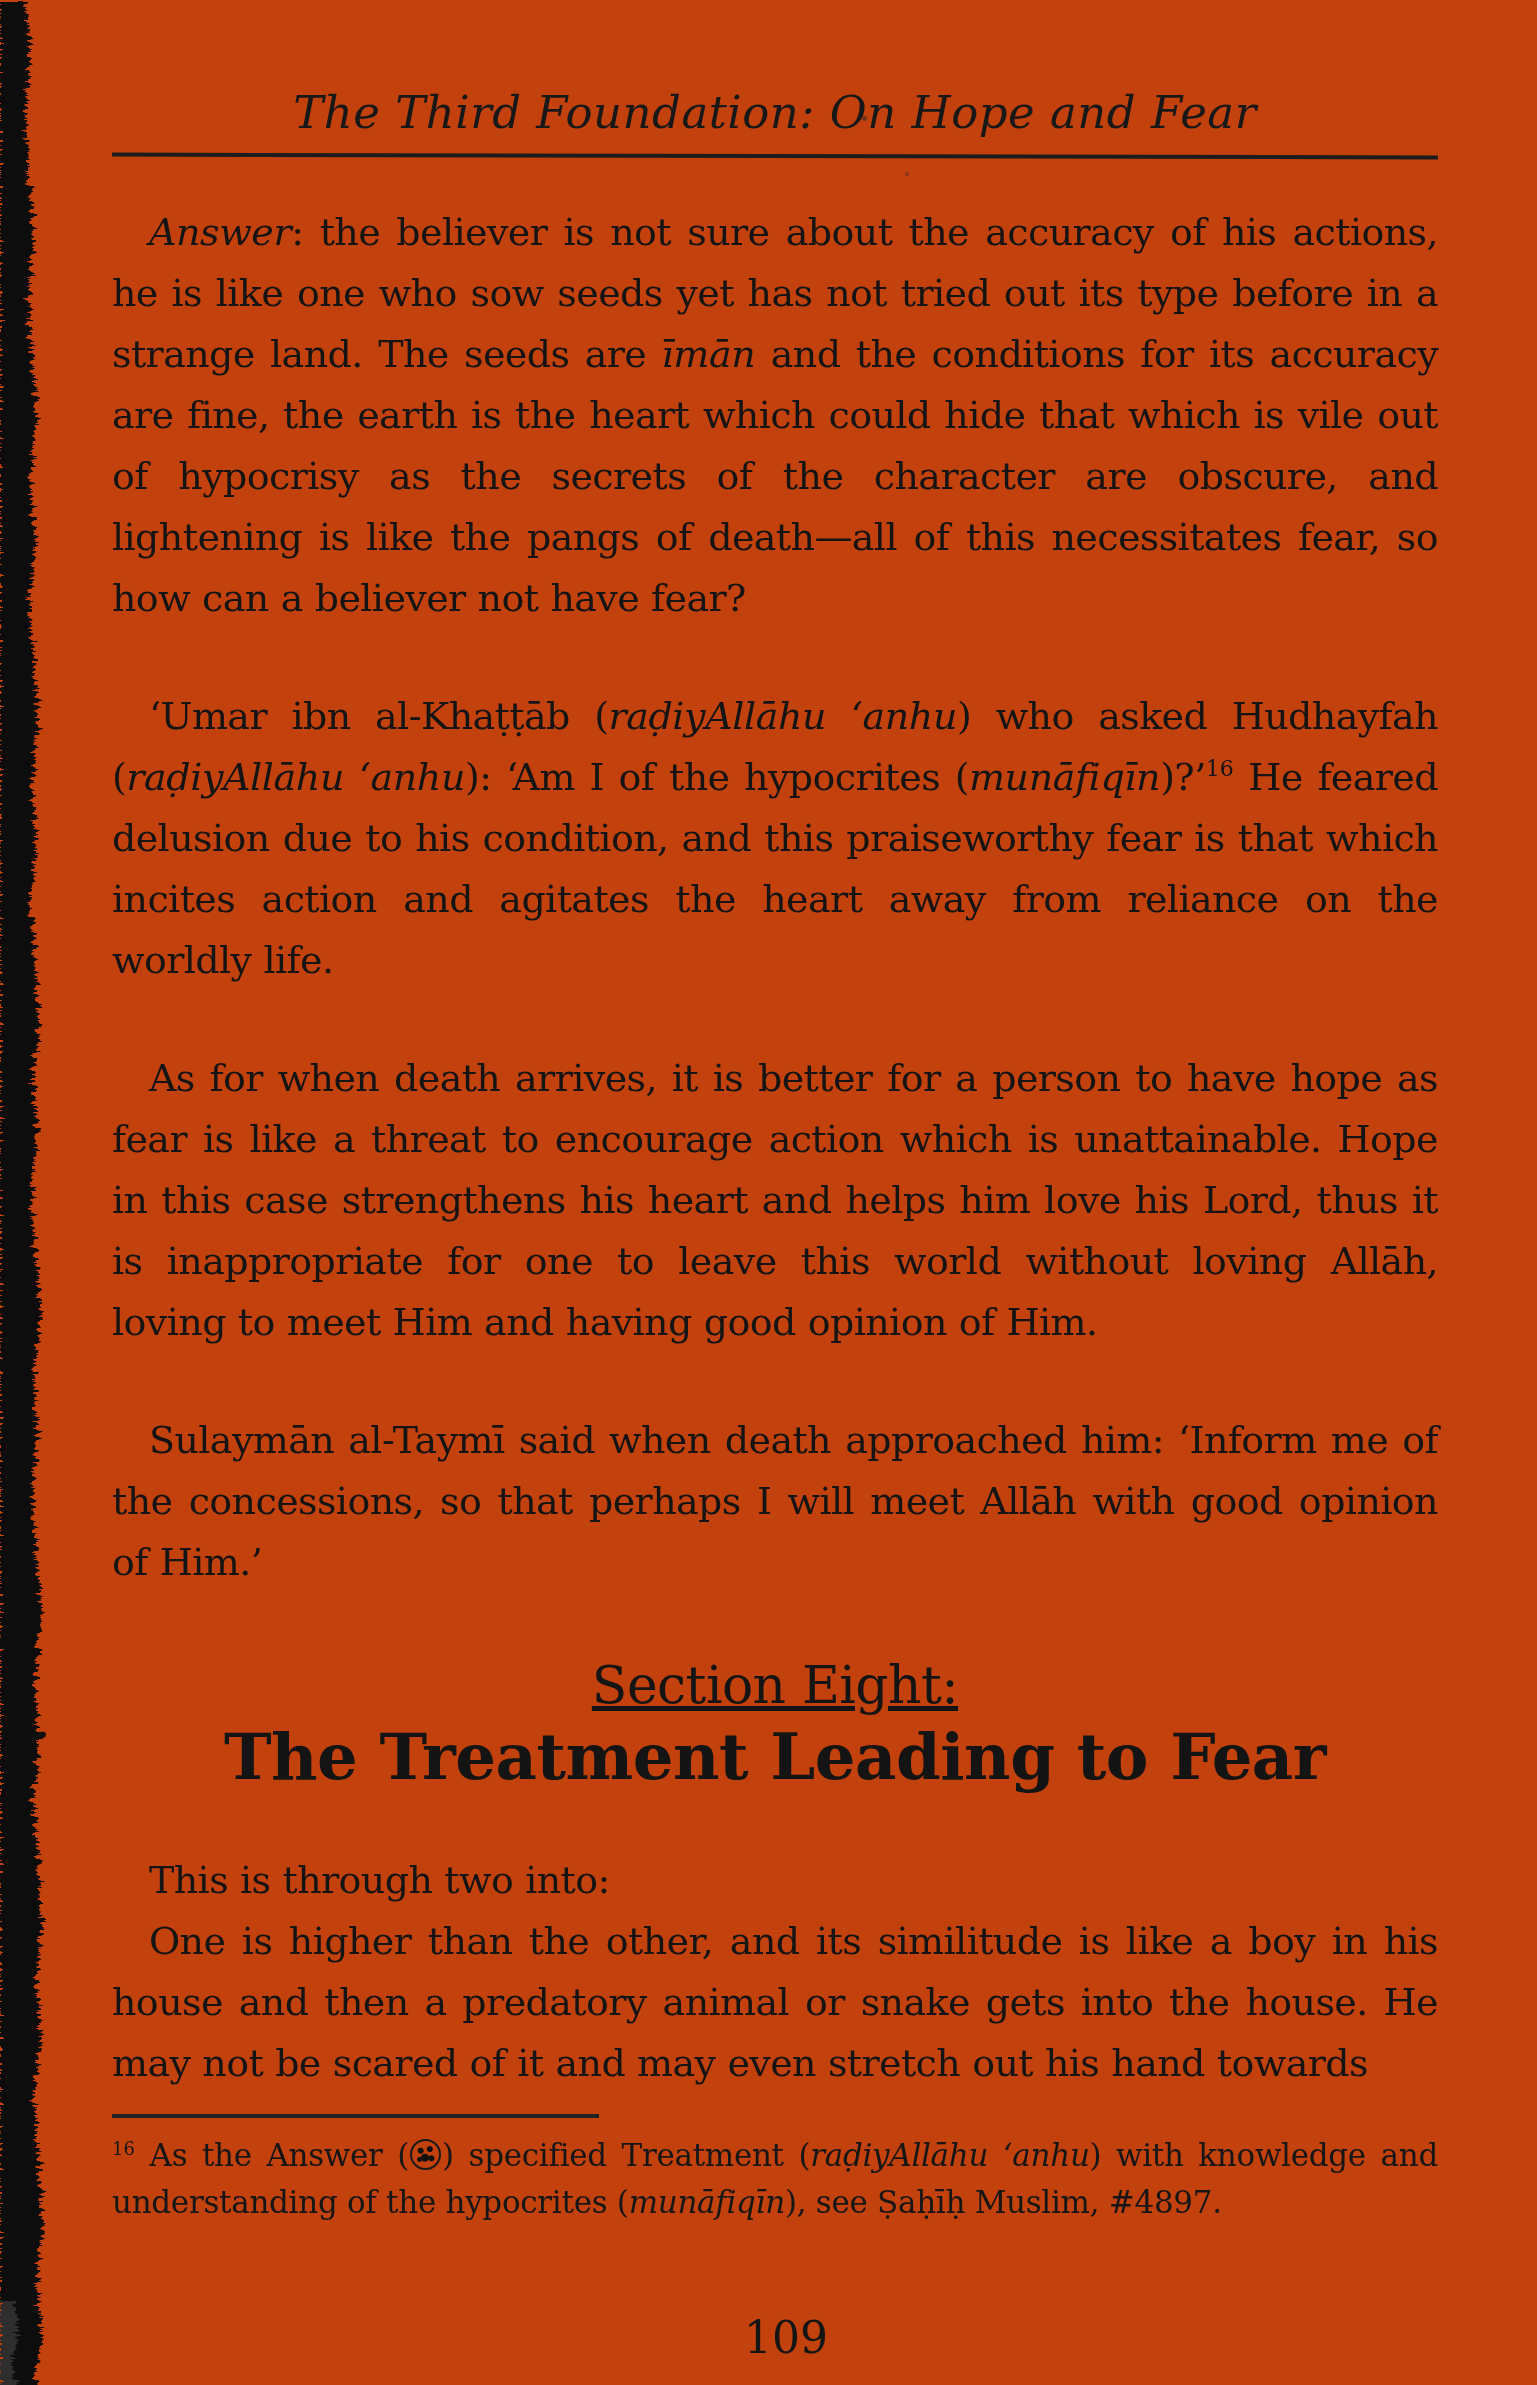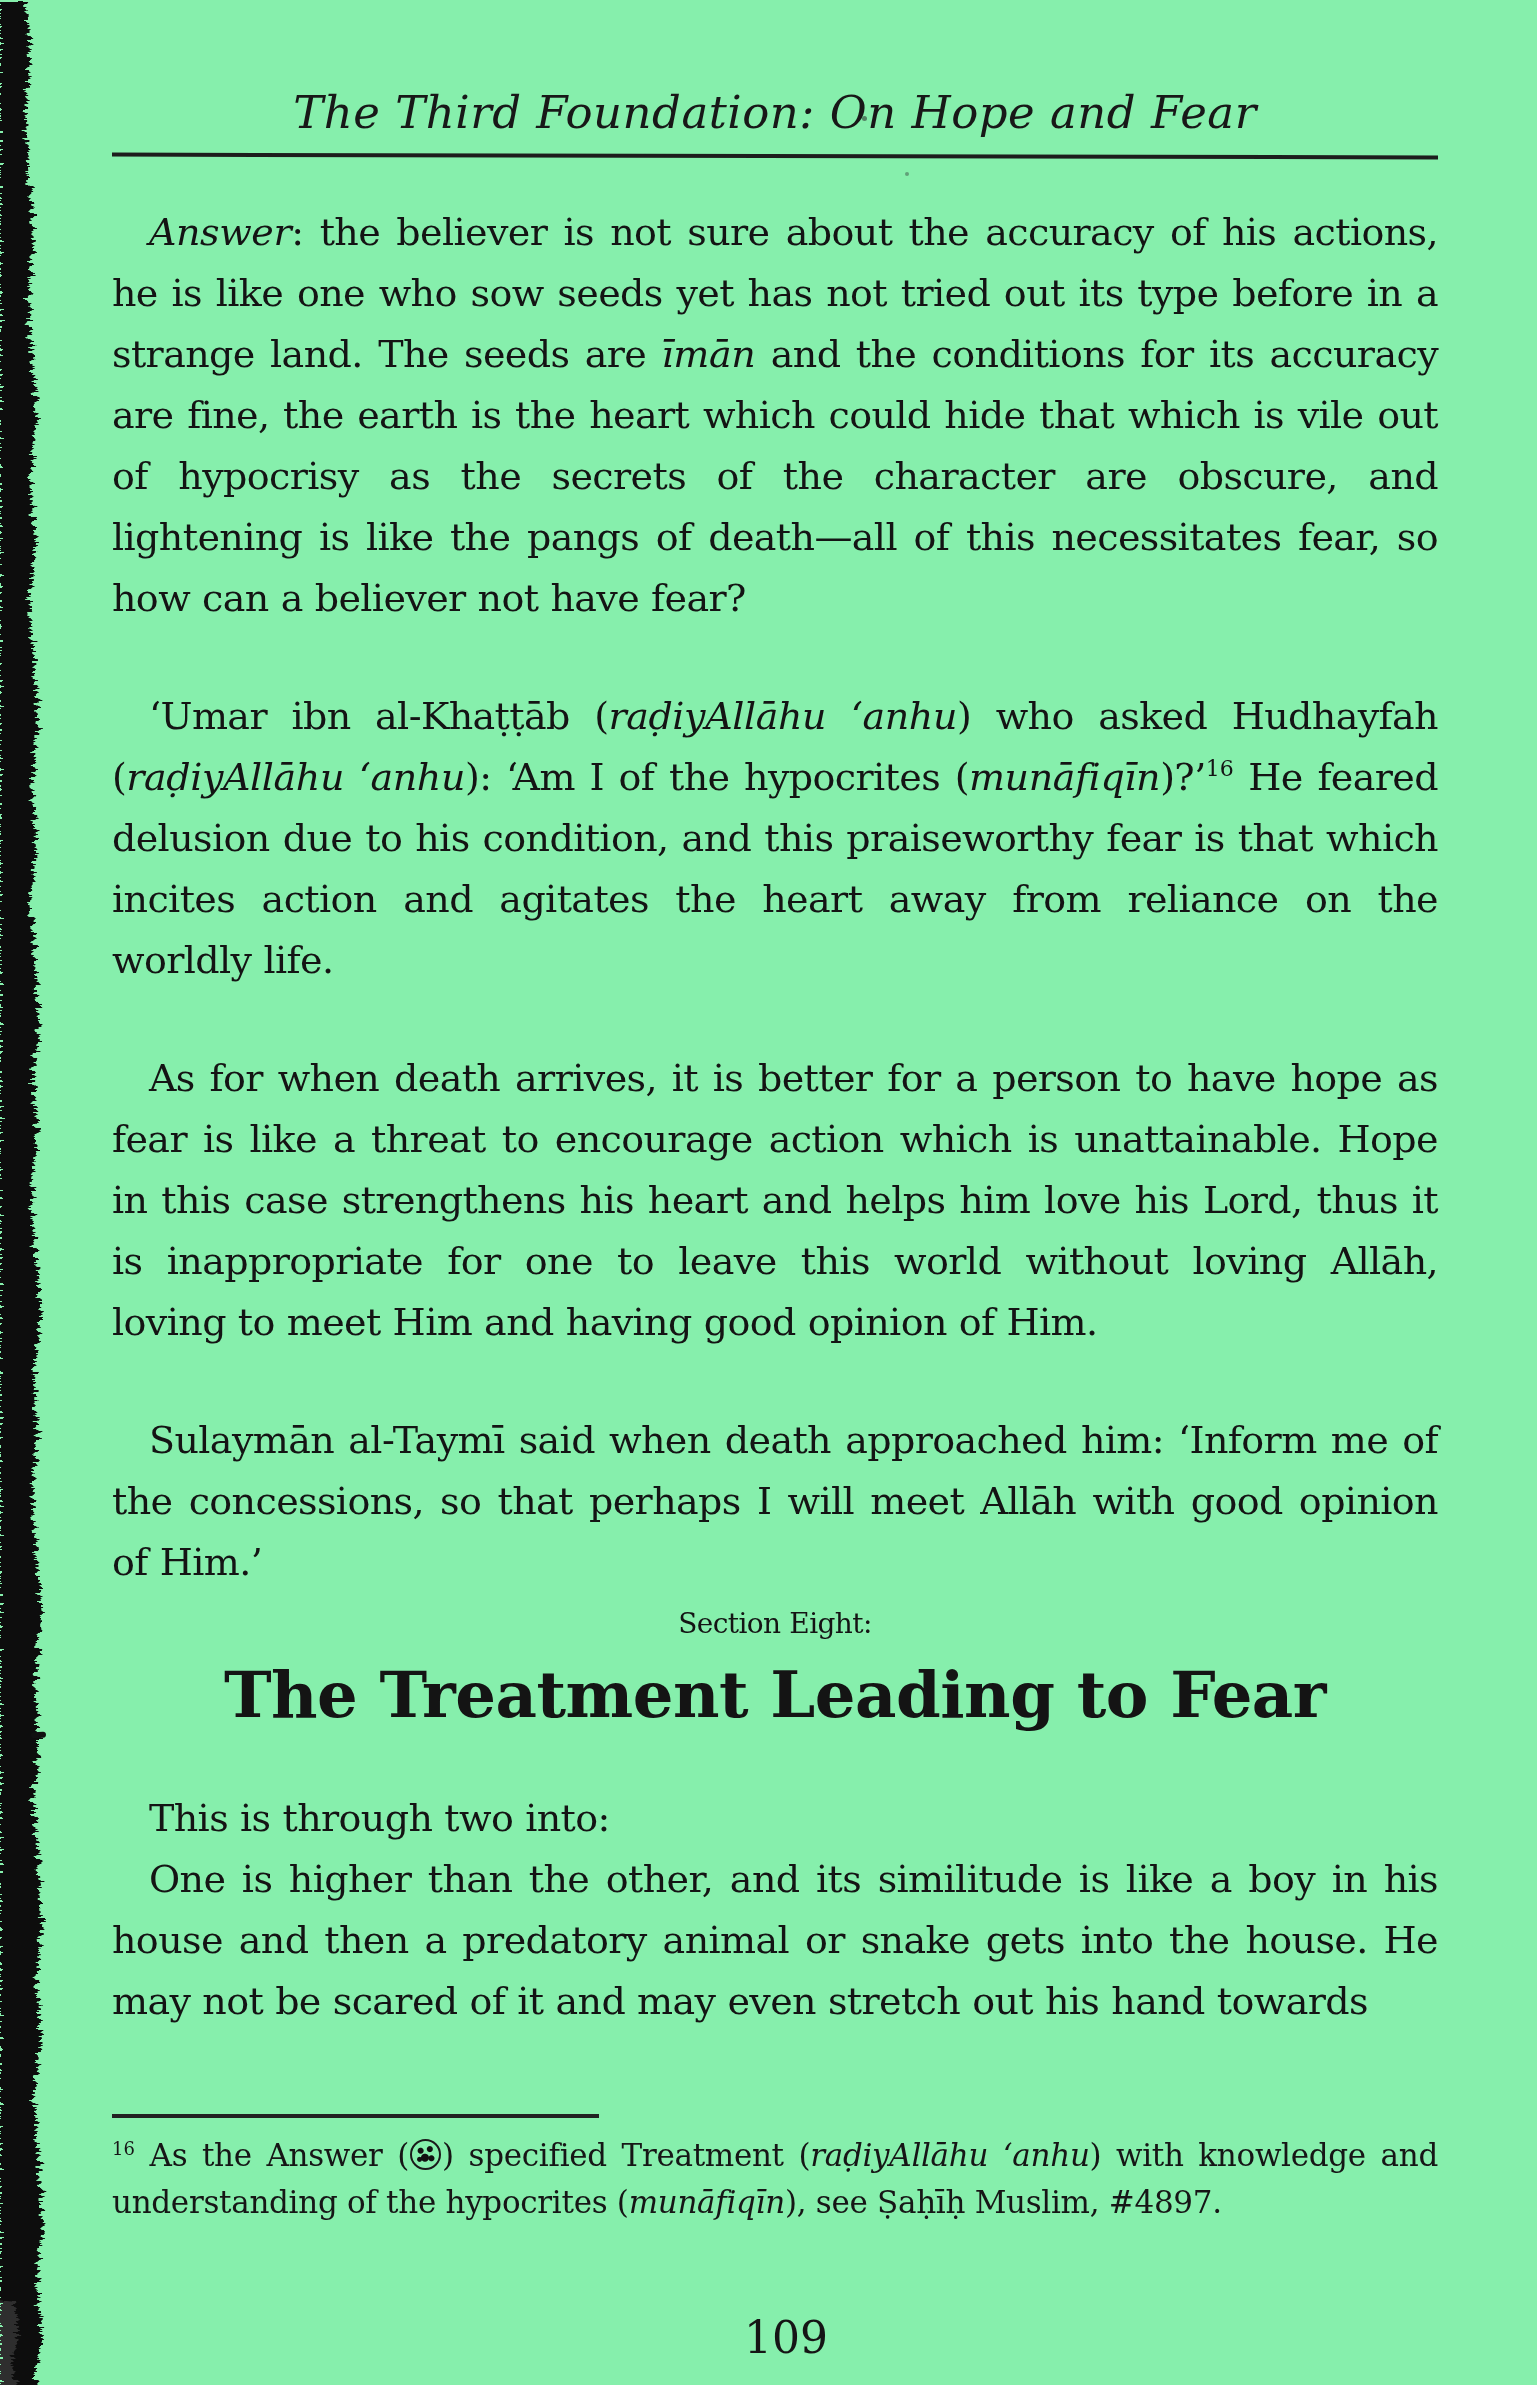--- a/index.html
+++ b/index.html
@@ -4,21 +4,21 @@
 <style>
   html, body { margin: 0; padding: 0; }
   body {
     width: 1537px; height: 2385px;
     background: #ffffff;
     font-family: "DejaVu Serif", "Liberation Serif", serif;
     color: #141414;
     position: relative;
     overflow: hidden;
   }
-  .scan-page { position: absolute; inset: 0; background: #86efac; }
+  .scan-page { position: absolute; inset: 0; background: #c2410c; }
 
   
   .binding-edge { position: absolute; left: 0; top: 0; width: 90px; height: 2385px; pointer-events: none; }
 
   
   .margin-dash {
     position: absolute; left: 31px; top: 1732px;
     width: 15px; height: 6px; background: #101010; border-radius: 3px;
     transform: rotate(-4deg);
   }
@@ -51,23 +51,25 @@
     letter-spacing: -0.6px;
     word-spacing: 0.5px;
   }
   .para { margin: 0 0 57px 0; text-indent: 37px; }
   .para.tight { margin-bottom: 0; }
   .bodytext i { letter-spacing: -0.4px; }
   sup { font-size: 0.58em; line-height: 0; vertical-align: 14px; letter-spacing: 0; }
 
   .section-heading { text-align: center; }
   .section-kicker {
-    font-size: 28px;
+    margin-top: 62px;
+    font-size: 52px;
     line-height: 61px;
     text-indent: 0;
+    text-decoration: underline;
   }
   .section-title {
     margin-top: 6px;
     font-size: 64px;
     line-height: 70px;
     margin-bottom: 58px;
     letter-spacing: -0.5px;
     font-weight: bold;
   }
 

